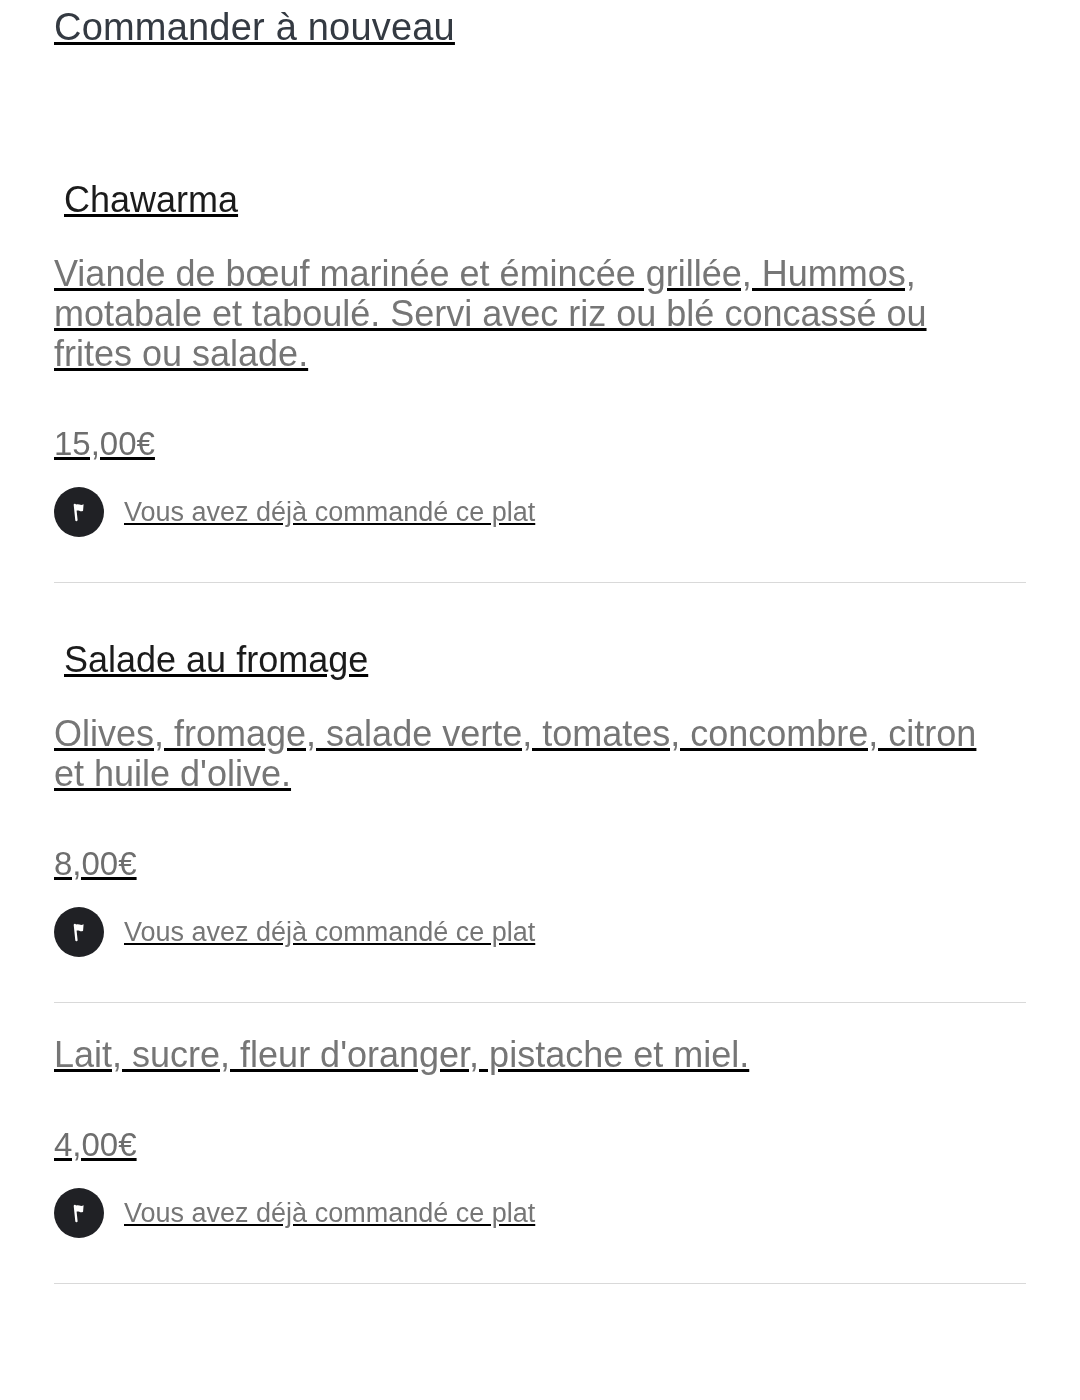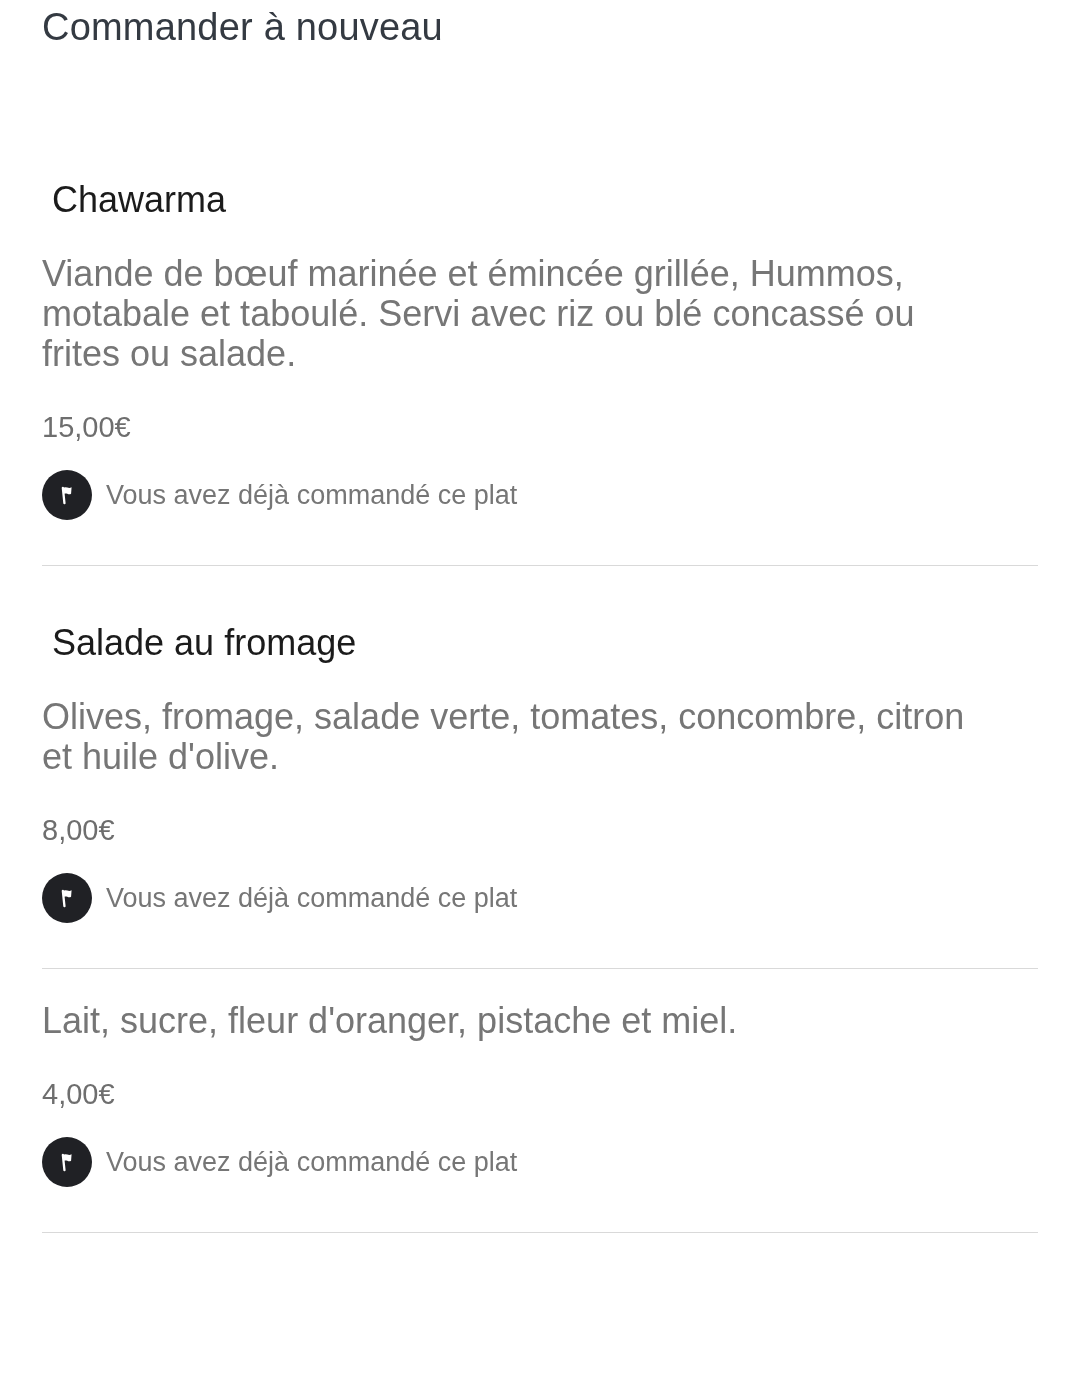--- a/index.html
+++ b/index.html
@@ -15,21 +15,22 @@
   *{box-sizing:border-box;}
   html,body{margin:0;padding:0;}
   body{
     width:1080px;
     height:1400px;
     background:var(--page-bg);
     font-family:"Liberation Sans","DejaVu Sans",sans-serif;
     overflow:hidden;
   }
   .page{
-    padding:0 42px;
+    padding:0 54px;
+    text-decoration:underline;
   }
   .section-title{
     margin:4px 0 0;
     font-size:38px;
     line-height:46px;
     font-weight:400;
     color:var(--title-color);
     letter-spacing:0.2px;
   }
   .item{margin:0;}
@@ -46,31 +47,31 @@
   }
   .item-desc{
     margin:32px 0 0;
     max-width:948px;
     font-size:36px;
     line-height:40px;
     font-weight:400;
     color:var(--desc-color);
   }
   .item-price{
-    margin:30px 0 0;
-    font-size:29px;
+    margin:47px 0 0;
+    font-size:33px;
     line-height:46px;
     font-weight:400;
     color:var(--price-color);
   }
   .reorder-badge{
     margin:19px 0 0;
     display:flex;
     align-items:center;
-    gap:14px;
+    gap:20px;
     height:52px;
   }
   .flag-circle{
     width:50px;
     height:50px;
     flex:0 0 50px;
     border-radius:50%;
     background:var(--flag-bg);
     display:flex;
     align-items:center;

